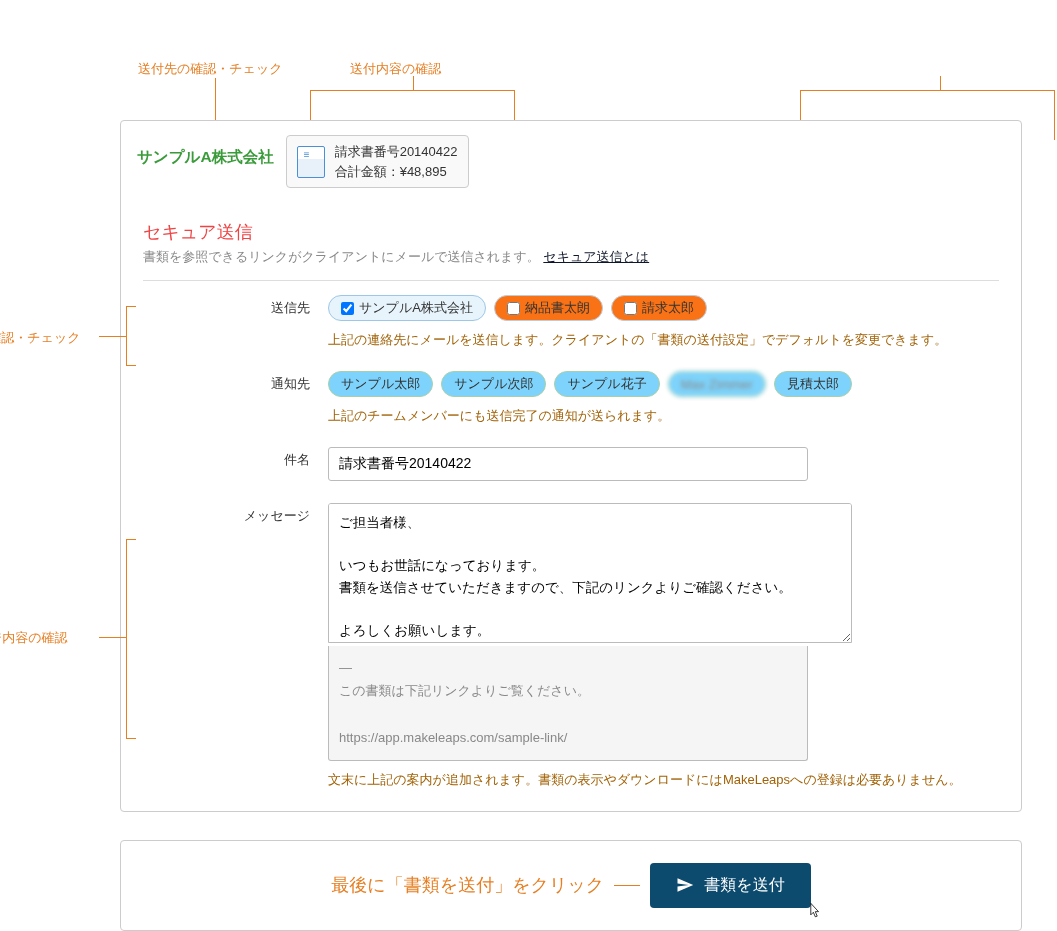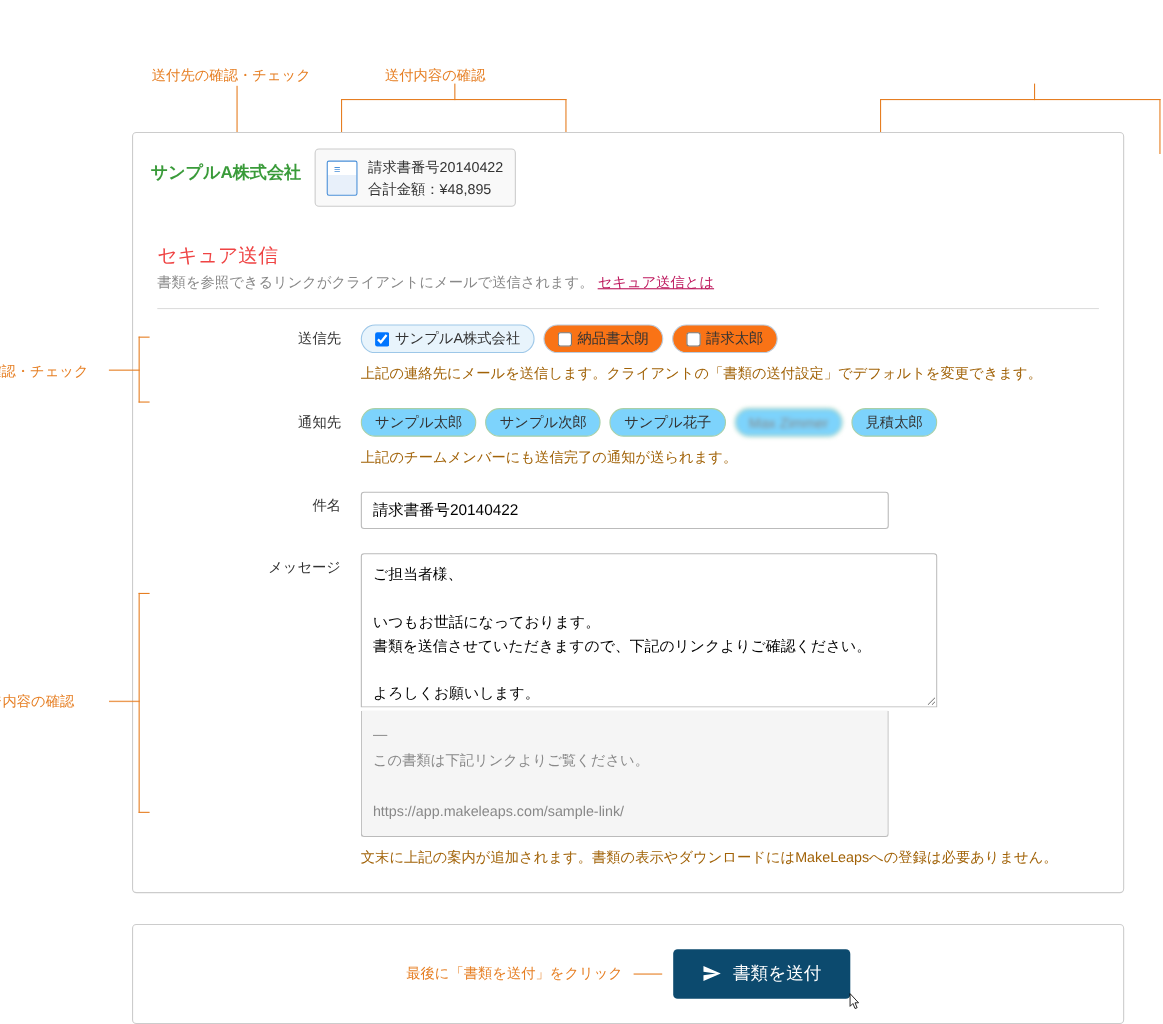--- a/index.html
+++ b/index.html
@@ -21,41 +21,41 @@
 .doc-icon { width: 28px; height: 32px; border: 1px solid #4a90d9; border-radius: 2px; position: relative; background: linear-gradient(#fff 40%, #e8f0fa 40%); flex-shrink: 0; }
 .doc-icon::after { content: "≡"; position: absolute; top: 2px; left: 6px; font-size: 10px; color: #4a90d9; }
 .doc-text { line-height: 1.5; font-size: 13px; }
 .method-box { margin-left: auto; display: flex; gap: 12px; align-items: flex-start; padding-top: 4px; }
 .method-label { font-size: 13px; color: #333; white-space: nowrap; padding-top: 1px; }
 .method-options { display: flex; flex-direction: column; gap: 6px; }
 .method-option { display: flex; align-items: center; gap: 6px; font-size: 13px; }
 .section-inner { padding: 12px 22px 22px 22px; }
 .section-title { font-size: 18px; color: #ef4444; margin-top: 6px; }
 .section-desc { color: #888; font-size: 13px; margin-top: 4px; }
-.link-green { color: #be185d; }
+.link-green { color: #0f172a; }
 .divider { border: none; border-top: 1px solid #ddd; margin: 14px 0; }
 .form-row { display: flex; margin-bottom: 22px; }
 .form-label { width: 185px; text-align: right; padding-right: 18px; padding-top: 4px; font-size: 13px; color: #333; flex-shrink: 0; }
 .form-content { flex: 1; }
 .pill-row { display: flex; flex-wrap: wrap; gap: 8px; }
 .pill { display: inline-flex; align-items: center; gap: 5px; padding: 3px 12px; border-radius: 14px; font-size: 13px; background: #f97316; border: 1px solid #bcd; }
 .pill.green { background: #7dd3fc; border-color: #a8d0a8; }
 .pill.selected { background: #e8f4fc; border-color: #9dc7e8; }
 .help-text { color: #a16207; font-size: 13px; margin-top: 10px; }
 input[type="text"].subject { width: 480px; padding: 8px 10px; border: 1px solid #bbb; border-radius: 3px; font-size: 14px; }
 textarea.message { width: 524px; height: 140px; padding: 8px 10px; border: 1px solid #bbb; border-radius: 3px 3px 0 0; font-size: 13.5px; line-height: 1.6; resize: vertical; font-family: inherit; }
 .footer-msg { width: 480px; padding: 10px; border: 1px solid #bbb; border-top: none; border-radius: 0 0 3px 3px; background: #f5f5f5; color: #888; font-size: 13px; line-height: 1.8; white-space: pre-line; }
 .side-ann { position: absolute; left: -100px; width: 200px; }
 .side-ann-1 { top: 190px; }
 .side-ann-2 { top: 418px; }
 .side-ann .ann-label { color: #e67e22; position: absolute; left: -85px; top: 18px; white-space: nowrap; }
 .side-bracket { position: absolute; border-left: 1px solid #e67e22; border-top: 1px solid #e67e22; border-bottom: 1px solid #e67e22; }
 .side-line { position: absolute; height: 1px; background: #e67e22; }
 .bottom-panel { border: 1px solid #ccc; border-radius: 4px; margin-left: 100px; margin-right: 15px; margin-top: 28px; padding: 22px; display: flex; justify-content: center; align-items: center; gap: 0; position: relative; }
-.bottom-ann { color: #e67e22; font-size: 13px; }
+.bottom-ann { color: #e67e22; font-size: 18px; }
 .connect-line { width: 26px; height: 1px; background: #e67e22; margin: 0 10px; }
 .send-btn { background: #0c4a6e; color: #fff; border: none; border-radius: 4px; padding: 12px 26px; font-size: 16px; display: inline-flex; align-items: center; gap: 10px; cursor: pointer; position: relative; }
 .send-btn svg { width: 18px; height: 18px; fill: #fff; }
 .cursor-icon { position: absolute; right: -12px; bottom: -18px; font-size: 22px; }
 input[type="checkbox"], input[type="radio"] { margin: 0; }
 .blur-pill { filter: blur(2px); color: #888; }
 </style>
 </head>
 <body>
 

